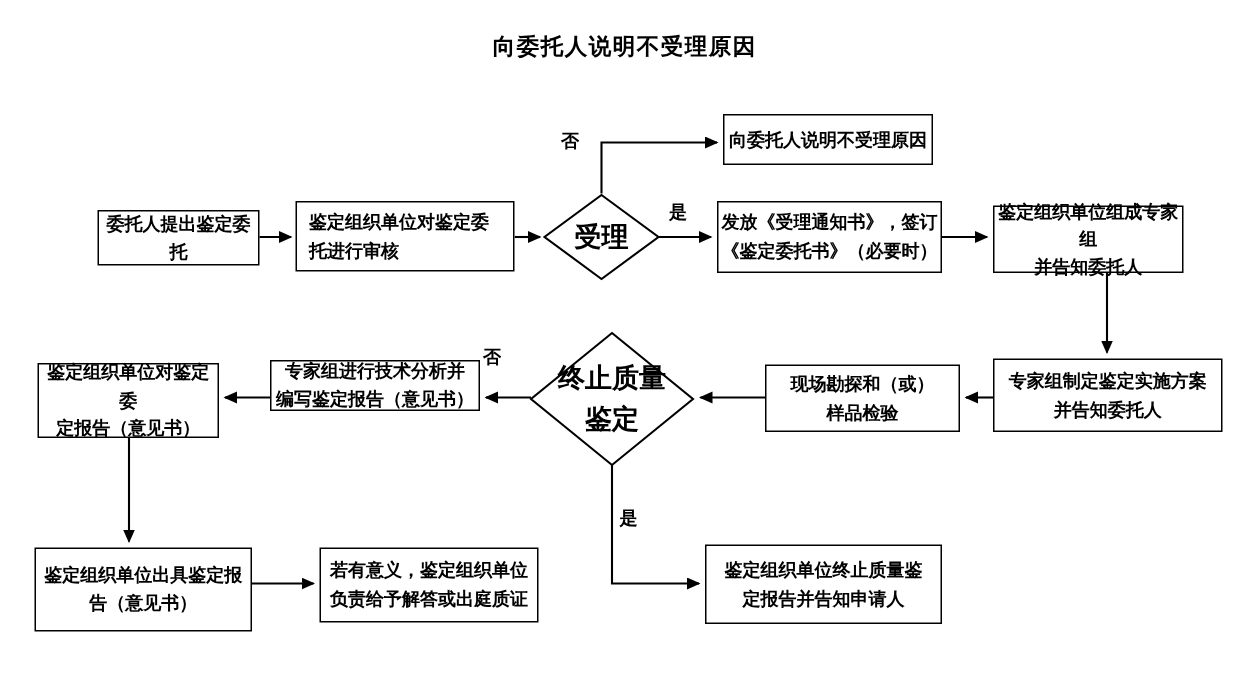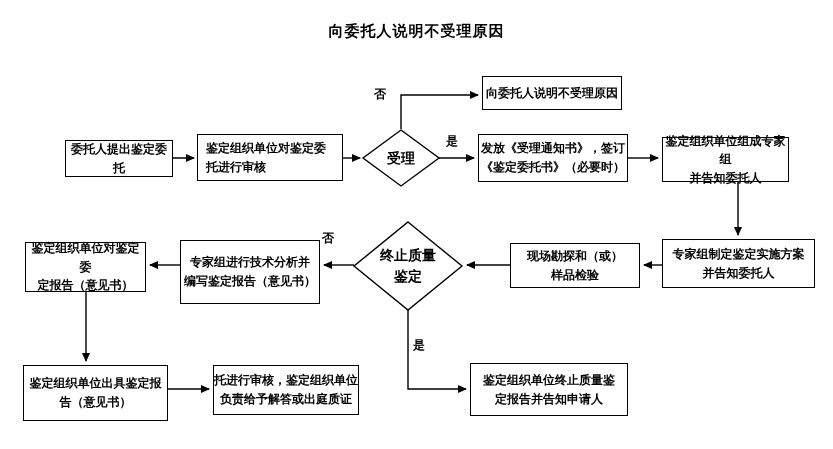--- a/index.html
+++ b/index.html
@@ -20,21 +20,21 @@
     position:absolute;
     border:1.4px solid #000;background:#fff;color:#000;
     display:flex;align-items:center;justify-content:center;
     text-align:center;font-size:12px;font-weight:bold;line-height:1.55;
     white-space:pre-line;box-sizing:border-box;
   }
   .node.left-text{justify-content:flex-start;text-align:left;padding:0 8px;}
   .diamond-label{
     position:absolute;color:#000;background:transparent;border:none;
     display:flex;align-items:center;justify-content:center;
-    text-align:center;font-size:14px;font-weight:bold;line-height:1.5;
+    text-align:center;font-size:18px;font-weight:bold;line-height:1.5;
     white-space:pre-line;
   }
   .edge-label{
     position:absolute;color:#000;font-size:12px;font-weight:bold;
   }
 </style>
 </head>
 <body>
 
 <div id="canvas">
@@ -75,28 +75,28 @@
 《鉴定委托书》（必要时）</div>
   <div class="node" style="left:662px;top:137px;width:127px;height:45px;">鉴定组织单位组成专家组
 并告知委托人</div>
 
   <div class="node" style="left:662px;top:239px;width:153px;height:49px;">专家组制定鉴定实施方案
 并告知委托人</div>
   <div class="node" style="left:510px;top:243px;width:130px;height:45px;">现场勘探和（或）
 样品检验</div>
   <div class="diamond-label" style="left:368px;top:247px;width:80px;height:38px;">终止质量
 鉴定</div>
-  <div class="node" style="left:180px;top:240px;width:140px;height:64px;">专家组进行技术分析并
+  <div class="node" style="left:180px;top:240px;width:140px;height:34px;">专家组进行技术分析并
 编写鉴定报告（意见书）</div>
   <div class="node" style="left:25px;top:242px;width:121px;height:50px;">鉴定组织单位对鉴定委
 定报告（意见书）</div>
 
   <div class="node" style="left:23px;top:365px;width:145px;height:56px;">鉴定组织单位出具鉴定报
 告（意见书）</div>
-  <div class="node" style="left:213px;top:365px;width:146px;height:50px;">托进行审核，鉴定组织单位
+  <div class="node" style="left:213px;top:365px;width:146px;height:50px;">若有意义，鉴定组织单位
 负责给予解答或出庭质证</div>
   <div class="node" style="left:470px;top:363px;width:158px;height:53px;">鉴定组织单位终止质量鉴
 定报告并告知申请人</div>
 
   <div class="edge-label" style="left:374px;top:86px;">否</div>
   <div class="edge-label" style="left:446px;top:133px;">是</div>
   <div class="edge-label" style="left:322px;top:230px;">否</div>
   <div class="edge-label" style="left:413px;top:337px;">是</div>
 
 </div>

